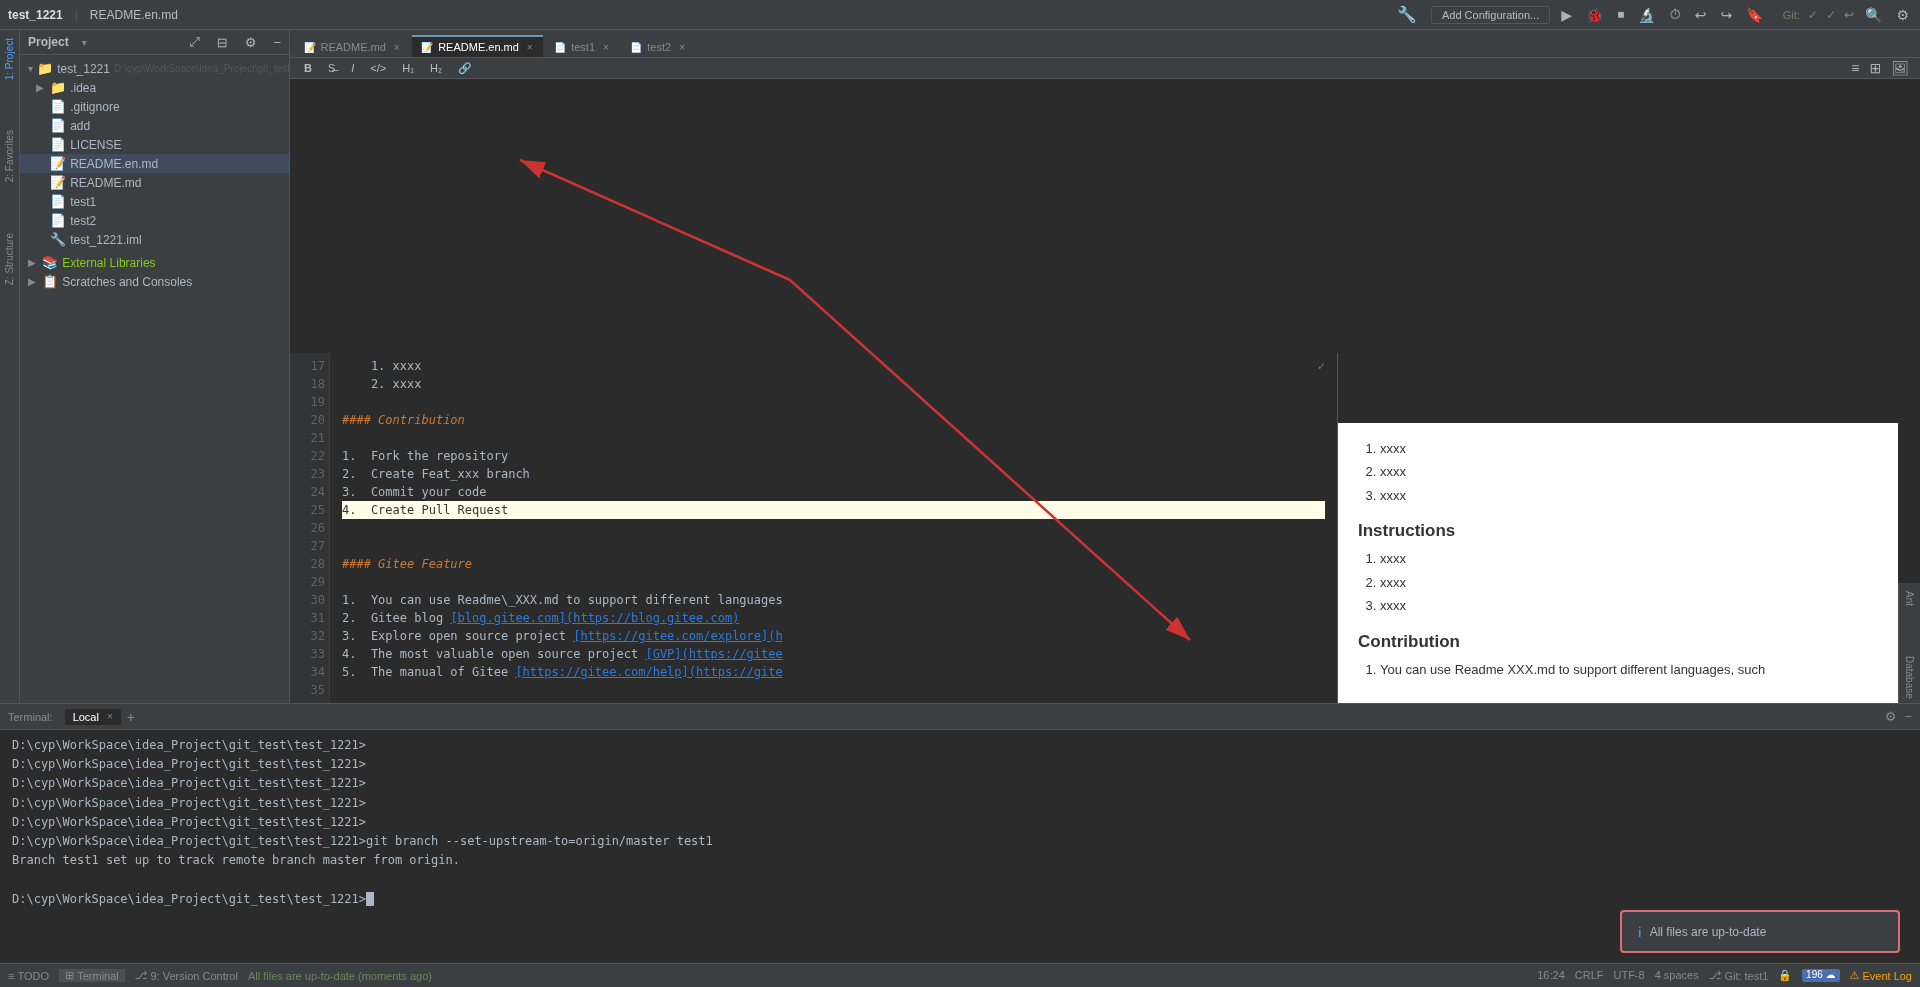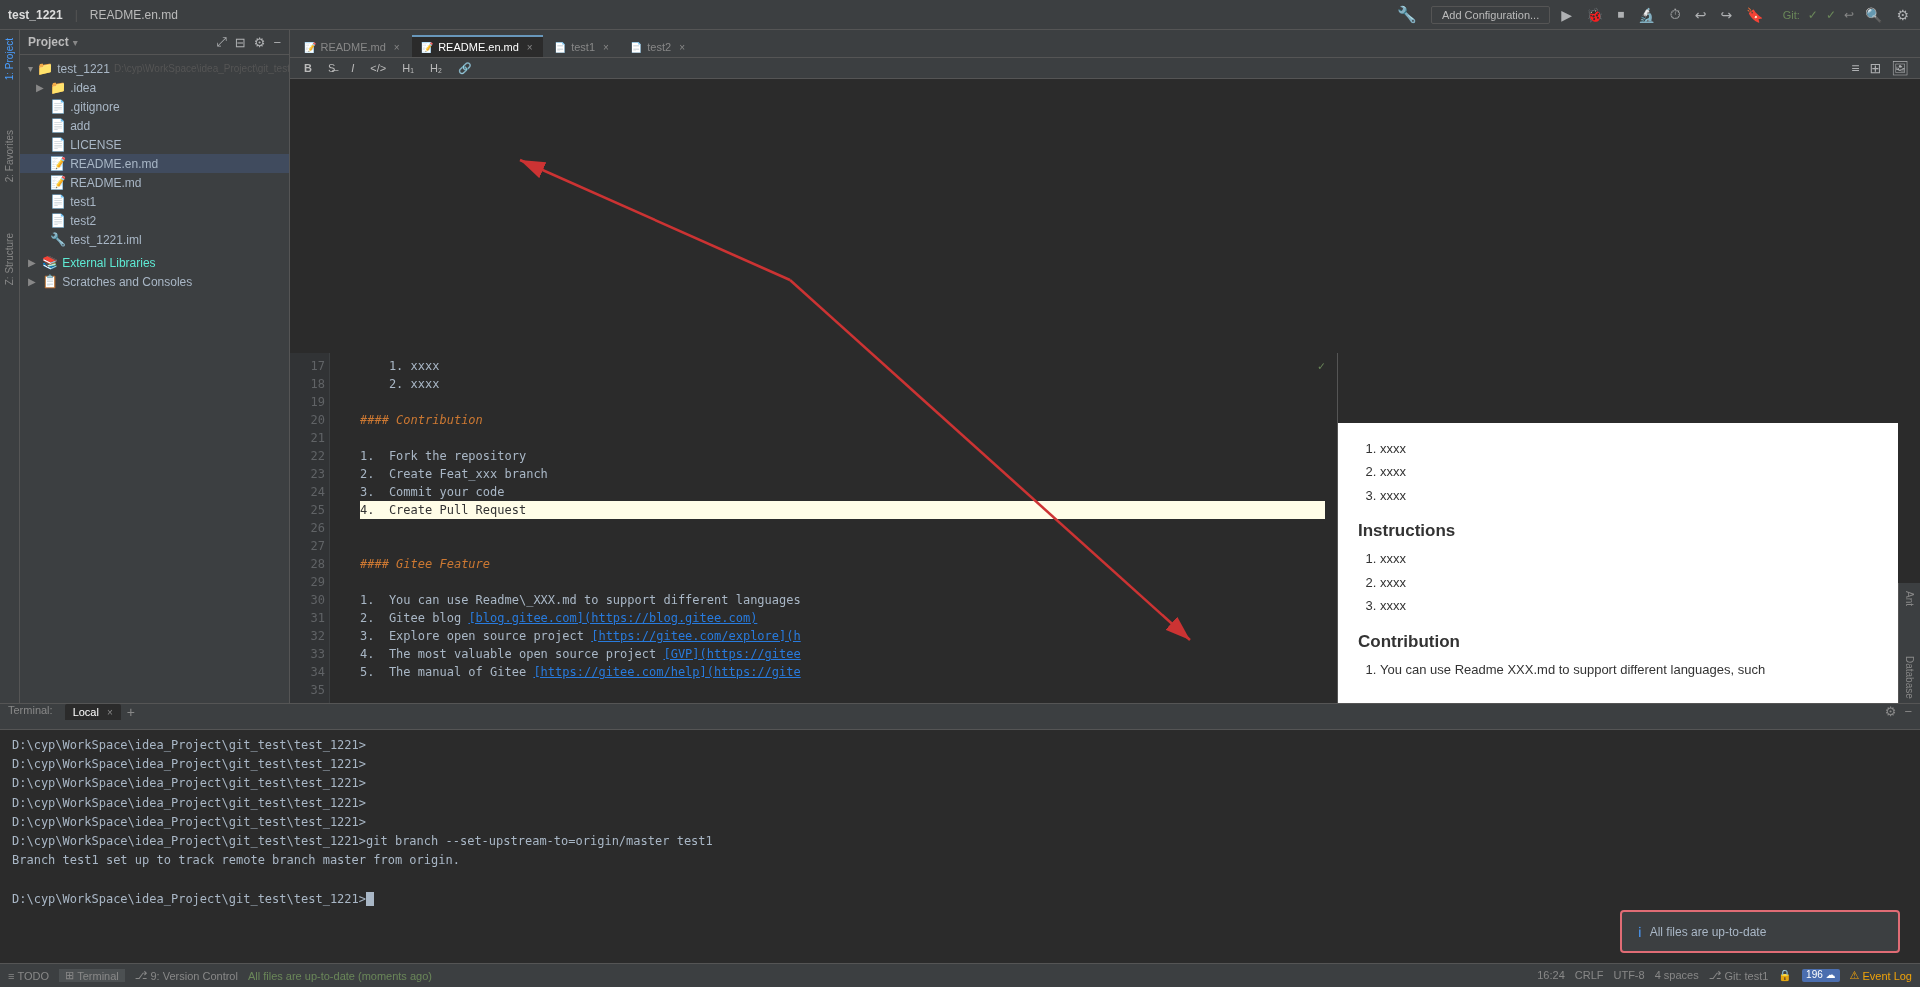--- a/index.html
+++ b/index.html
@@ -63,21 +63,21 @@
       border-right: 1px solid #555;
       display: flex;
       flex-direction: column;
     }
     #sidebar-header {
       display: flex;
       align-items: center;
       padding: 4px 8px;
       background: #3c3f41;
       border-bottom: 1px solid #555;
-      gap: 4px;
+      gap: 13px;
     }
     .sidebar-toolbar-icon { color: #afb1b3; font-size: 13px; cursor: pointer; margin-left: auto; }
     #file-tree {
       flex: 1;
       overflow-y: auto;
       padding: 4px 0;
     }
     .tree-item {
       display: flex;
       align-items: center;
@@ -88,21 +88,21 @@
       white-space: nowrap;
     }
     .tree-item.selected { background: #4b6eaf44; }
     .tree-arrow { margin-right: 4px; font-size: 10px; color: #888; width: 10px; display: inline-block; }
     .tree-icon { margin-right: 4px; font-size: 13px; }
     .tree-icon.folder { color: #7f9ec9; }
     .tree-icon.file-md { color: #6a8759; }
     .tree-icon.file-iml { color: #6897bb; }
     .tree-icon.file-gen { color: #a9b7c6; }
     .indent-1 { padding-left: 16px; }
-    .external-lib { color: #5eead4; }
+    .external-lib { color: #84cc16; }
 
     
     #editor-area {
       flex: 1;
       display: flex;
       flex-direction: column;
       background: #2b2b2b;
       overflow: hidden;
     }
     #editor-tabs {
@@ -159,21 +159,21 @@
     #code-area {
       flex: 1;
       background: #2b2b2b;
       font-family: 'Consolas', monospace;
       font-size: 12px;
       line-height: 18px;
       padding: 4px 12px;
       overflow: auto;
       color: #a9b7c6;
     }
-    .code-line { white-space: pre; display: flex; align-items: center; margin-left: 18px; }
+    .code-line { white-space: pre; display: flex; align-items: center; }
     .code-line.highlighted { background: #fffde7; color: #333; }
     .code-heading { color: #cc7832; font-style: italic; }
     .code-text { color: #a9b7c6; }
     .code-link { color: #287bde; text-decoration: underline; }
 
     
     #preview-pane {
       width: 560px;
       background: #fff;
       color: #333;
@@ -228,21 +228,21 @@
     
     #terminal-area {
       height: 260px;
       background: #2b2b2b;
       border-top: 1px solid #555;
       display: flex;
       flex-direction: column;
     }
     #terminal-tabs {
       display: flex;
-      align-items: flex-start;
+      align-items: center;
       background: #3c3f41;
       border-bottom: 1px solid #555;
       padding: 0 8px;
       height: 26px;
       gap: 6px;
     }
     .term-tab-label { font-size: 11px; color: #888; margin-right: 6px; }
     .term-tab { font-size: 11px; color: #bbb; cursor: pointer; padding: 2px 8px; background: #4c5052; border-radius: 2px 2px 0 0; display: flex; align-items: center; gap: 4px; }
     .term-tab.active { background: #2b2b2b; color: #fff; }
     .add-term { font-size: 14px; color: #888; cursor: pointer; }

